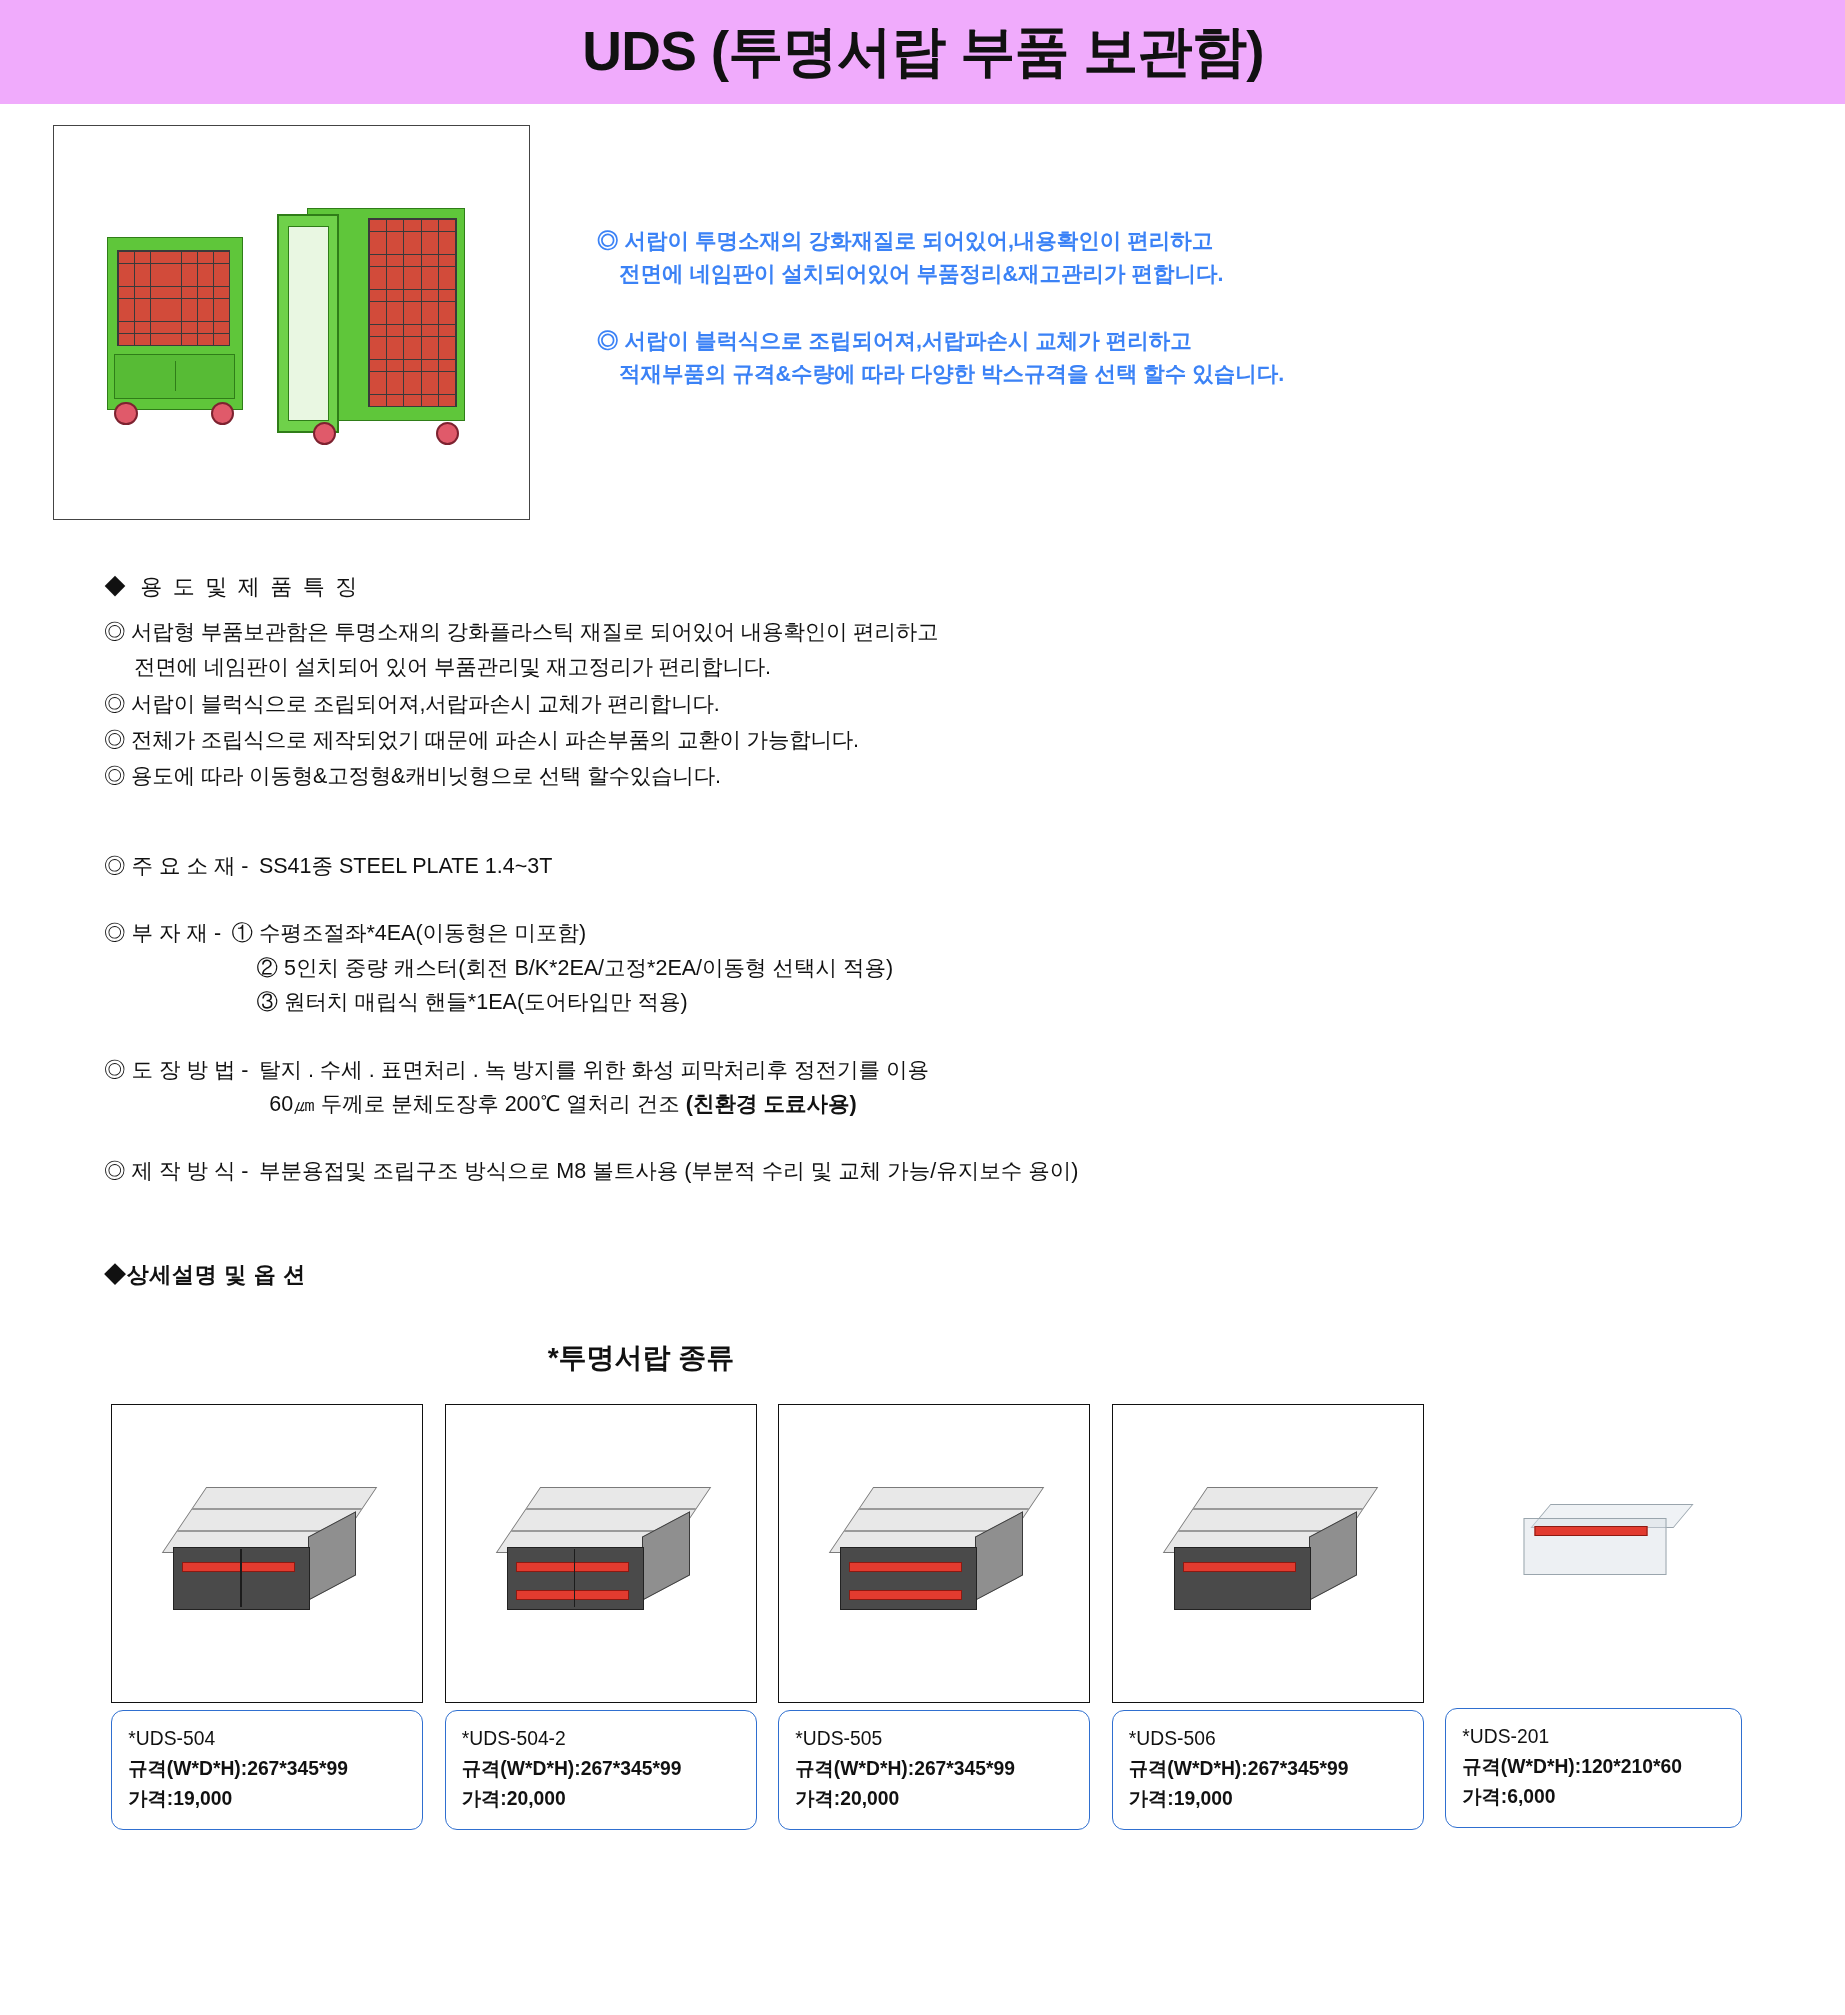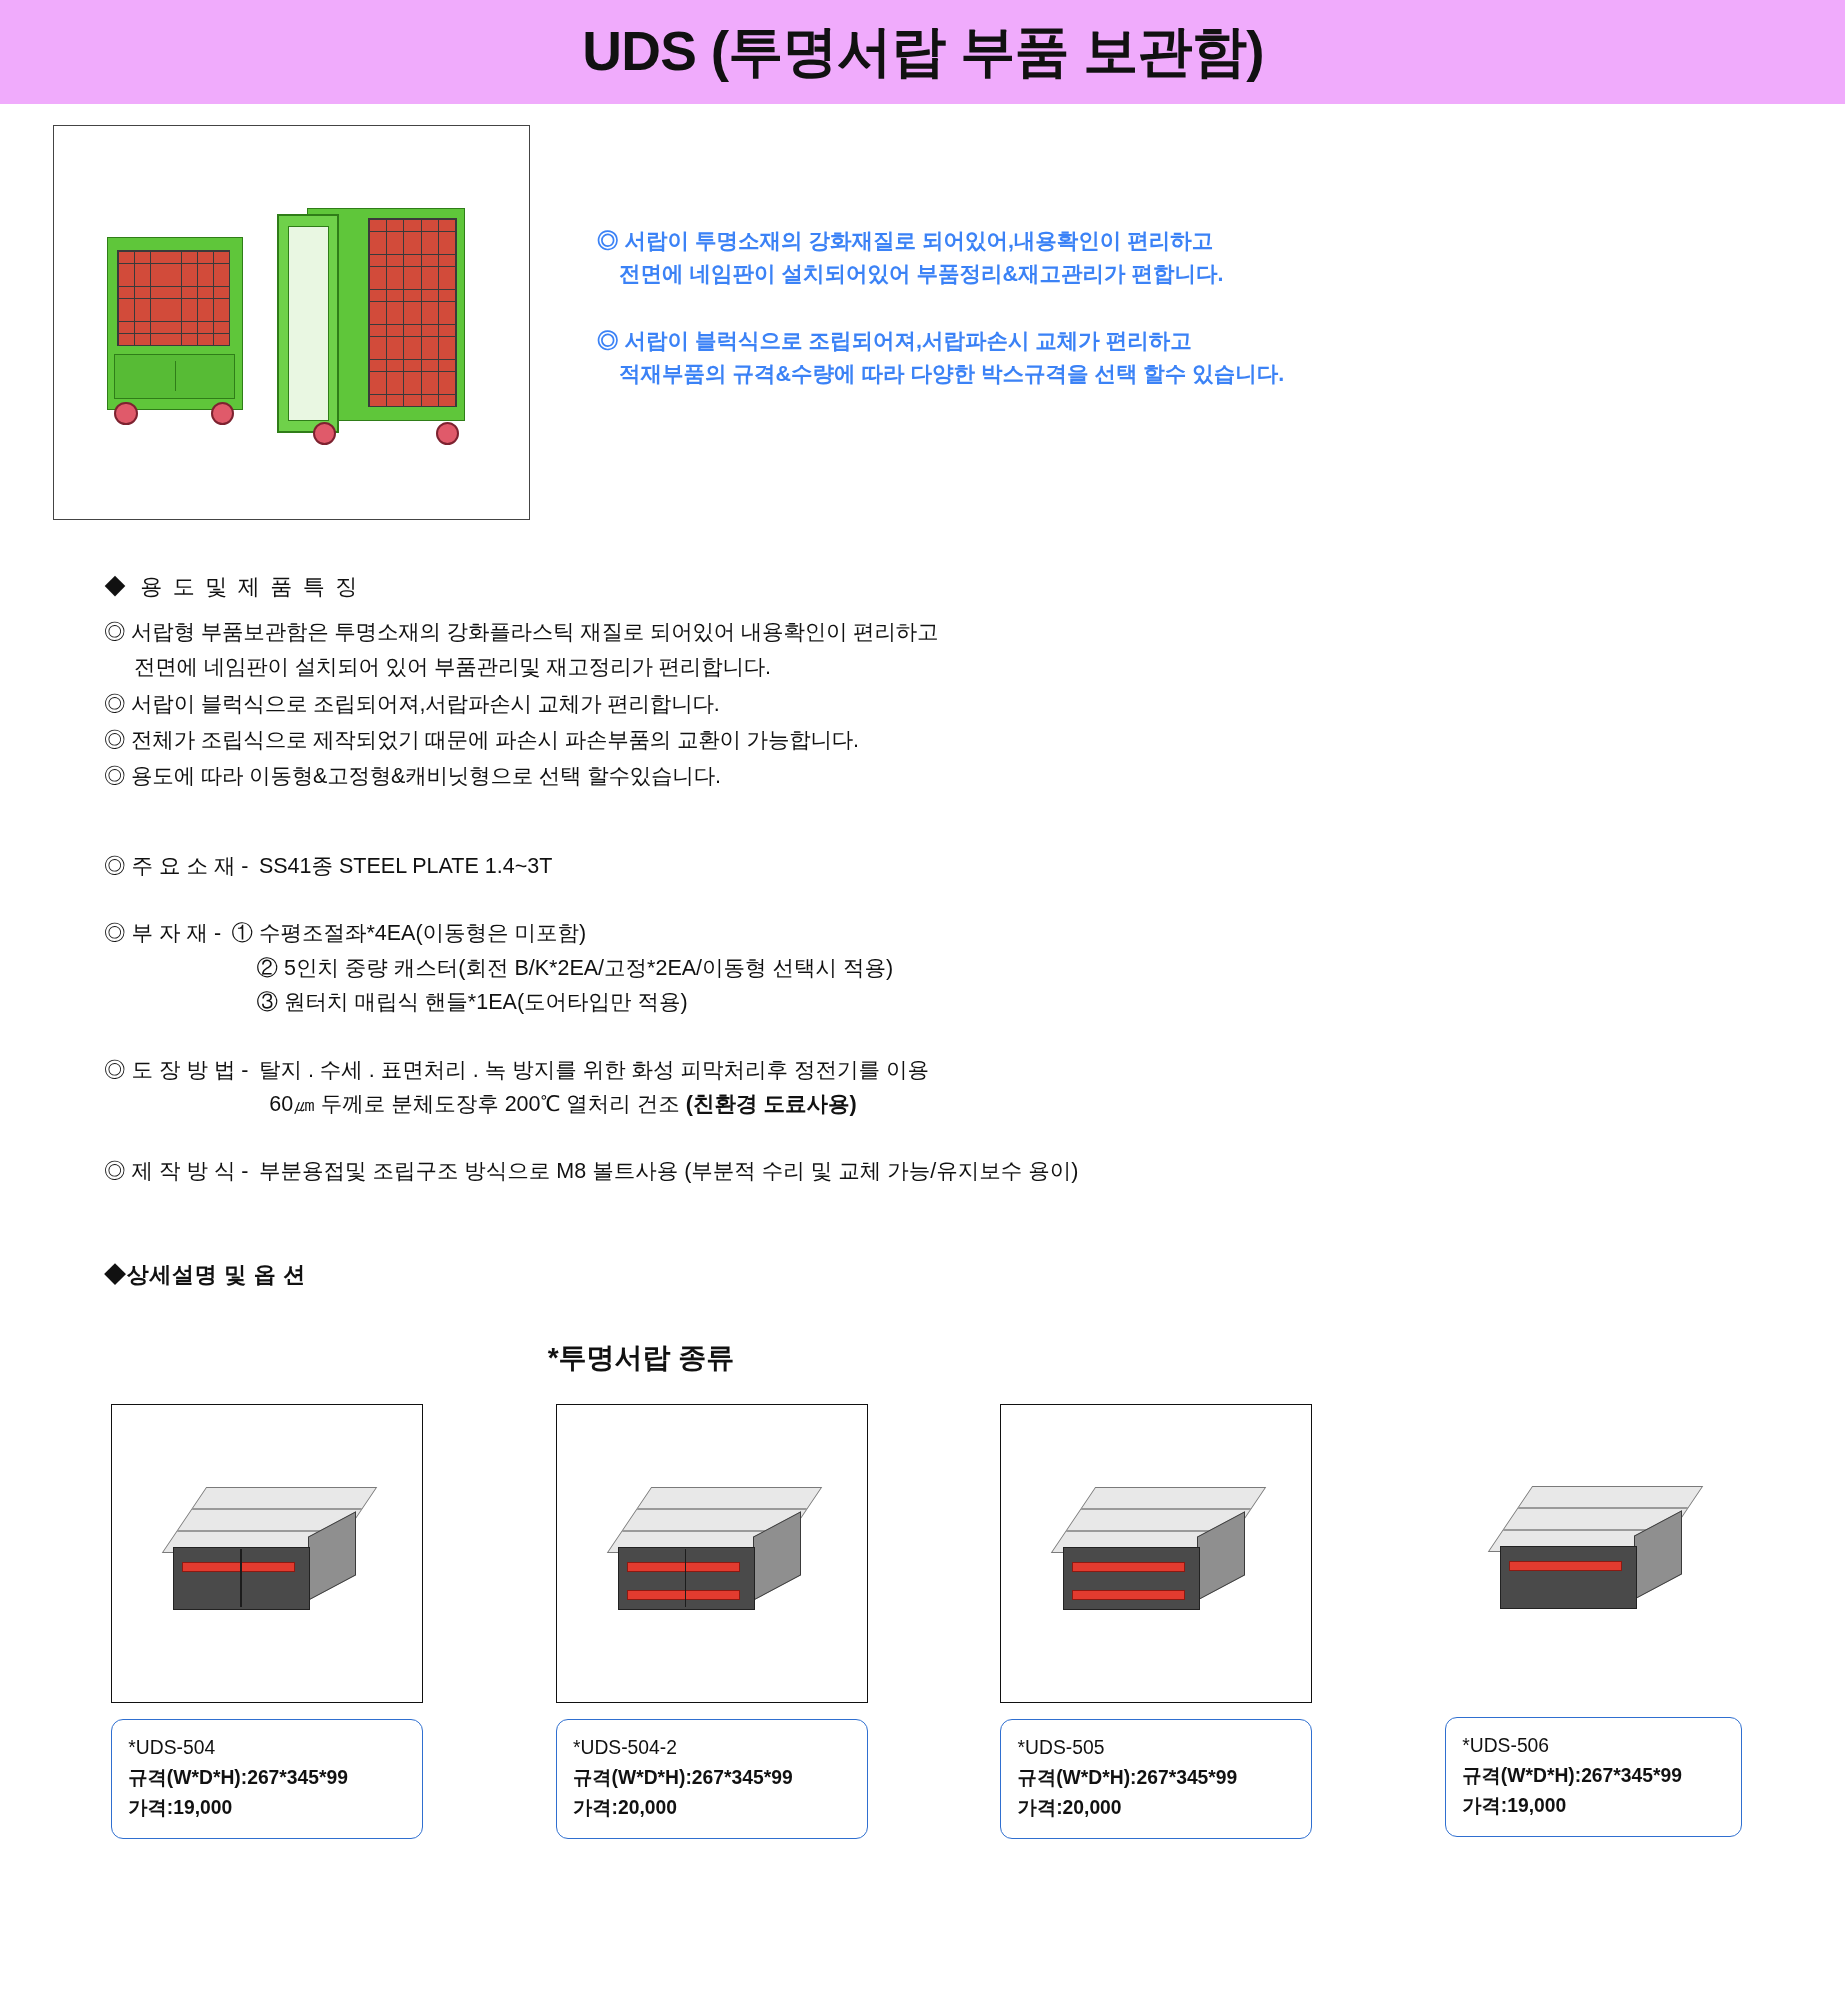--- a/index.html
+++ b/index.html
@@ -309,21 +309,21 @@
   }
   .bin .bhandle {
     position: absolute;
     left: 33px; top: 22px;
     width: 111px; height: 7.4px;
     background: #e23b2f;
     border: 0.7px solid #8c1a12;
   }
 
   .card-label {
-    margin-top: 16px;
+    margin-top: 7px;
     border: 1.5px solid #2f6fd0;
     border-radius: 12px;
     padding: 13.4px 15px 15px 16.3px;
     font-size: 19.3px;
     line-height: 1.55;
     box-sizing: border-box;
     min-height: 111px;
   }
   .card-label .ln { display: block; white-space: nowrap; }
   .card-label .ln.b { font-weight: bold; }
@@ -623,15 +623,29 @@
         <div class="u-handle h1"></div>
       </div>
     </div>
     <div class="card-label">
       <span class="ln">*UDS-506</span>
       <span class="ln b">규격(W*D*H):267*345*99</span>
       <span class="ln b">가격:19,000</span>
     </div>
   </div>
 
+  <div class="card">
+    <div class="card-img">
+      <div class="bin">
+        <div class="btop"></div>
+        <div class="bbody"></div>
+        <div class="bhandle"></div>
+      </div>
+    </div>
+    <div class="card-label">
+      <span class="ln">*UDS-201</span>
+      <span class="ln b">규격(W*D*H):120*210*60</span>
+      <span class="ln b">가격:6,000</span>
+    </div>
+  </div>
 
 </div>
 
 
 </body></html>

